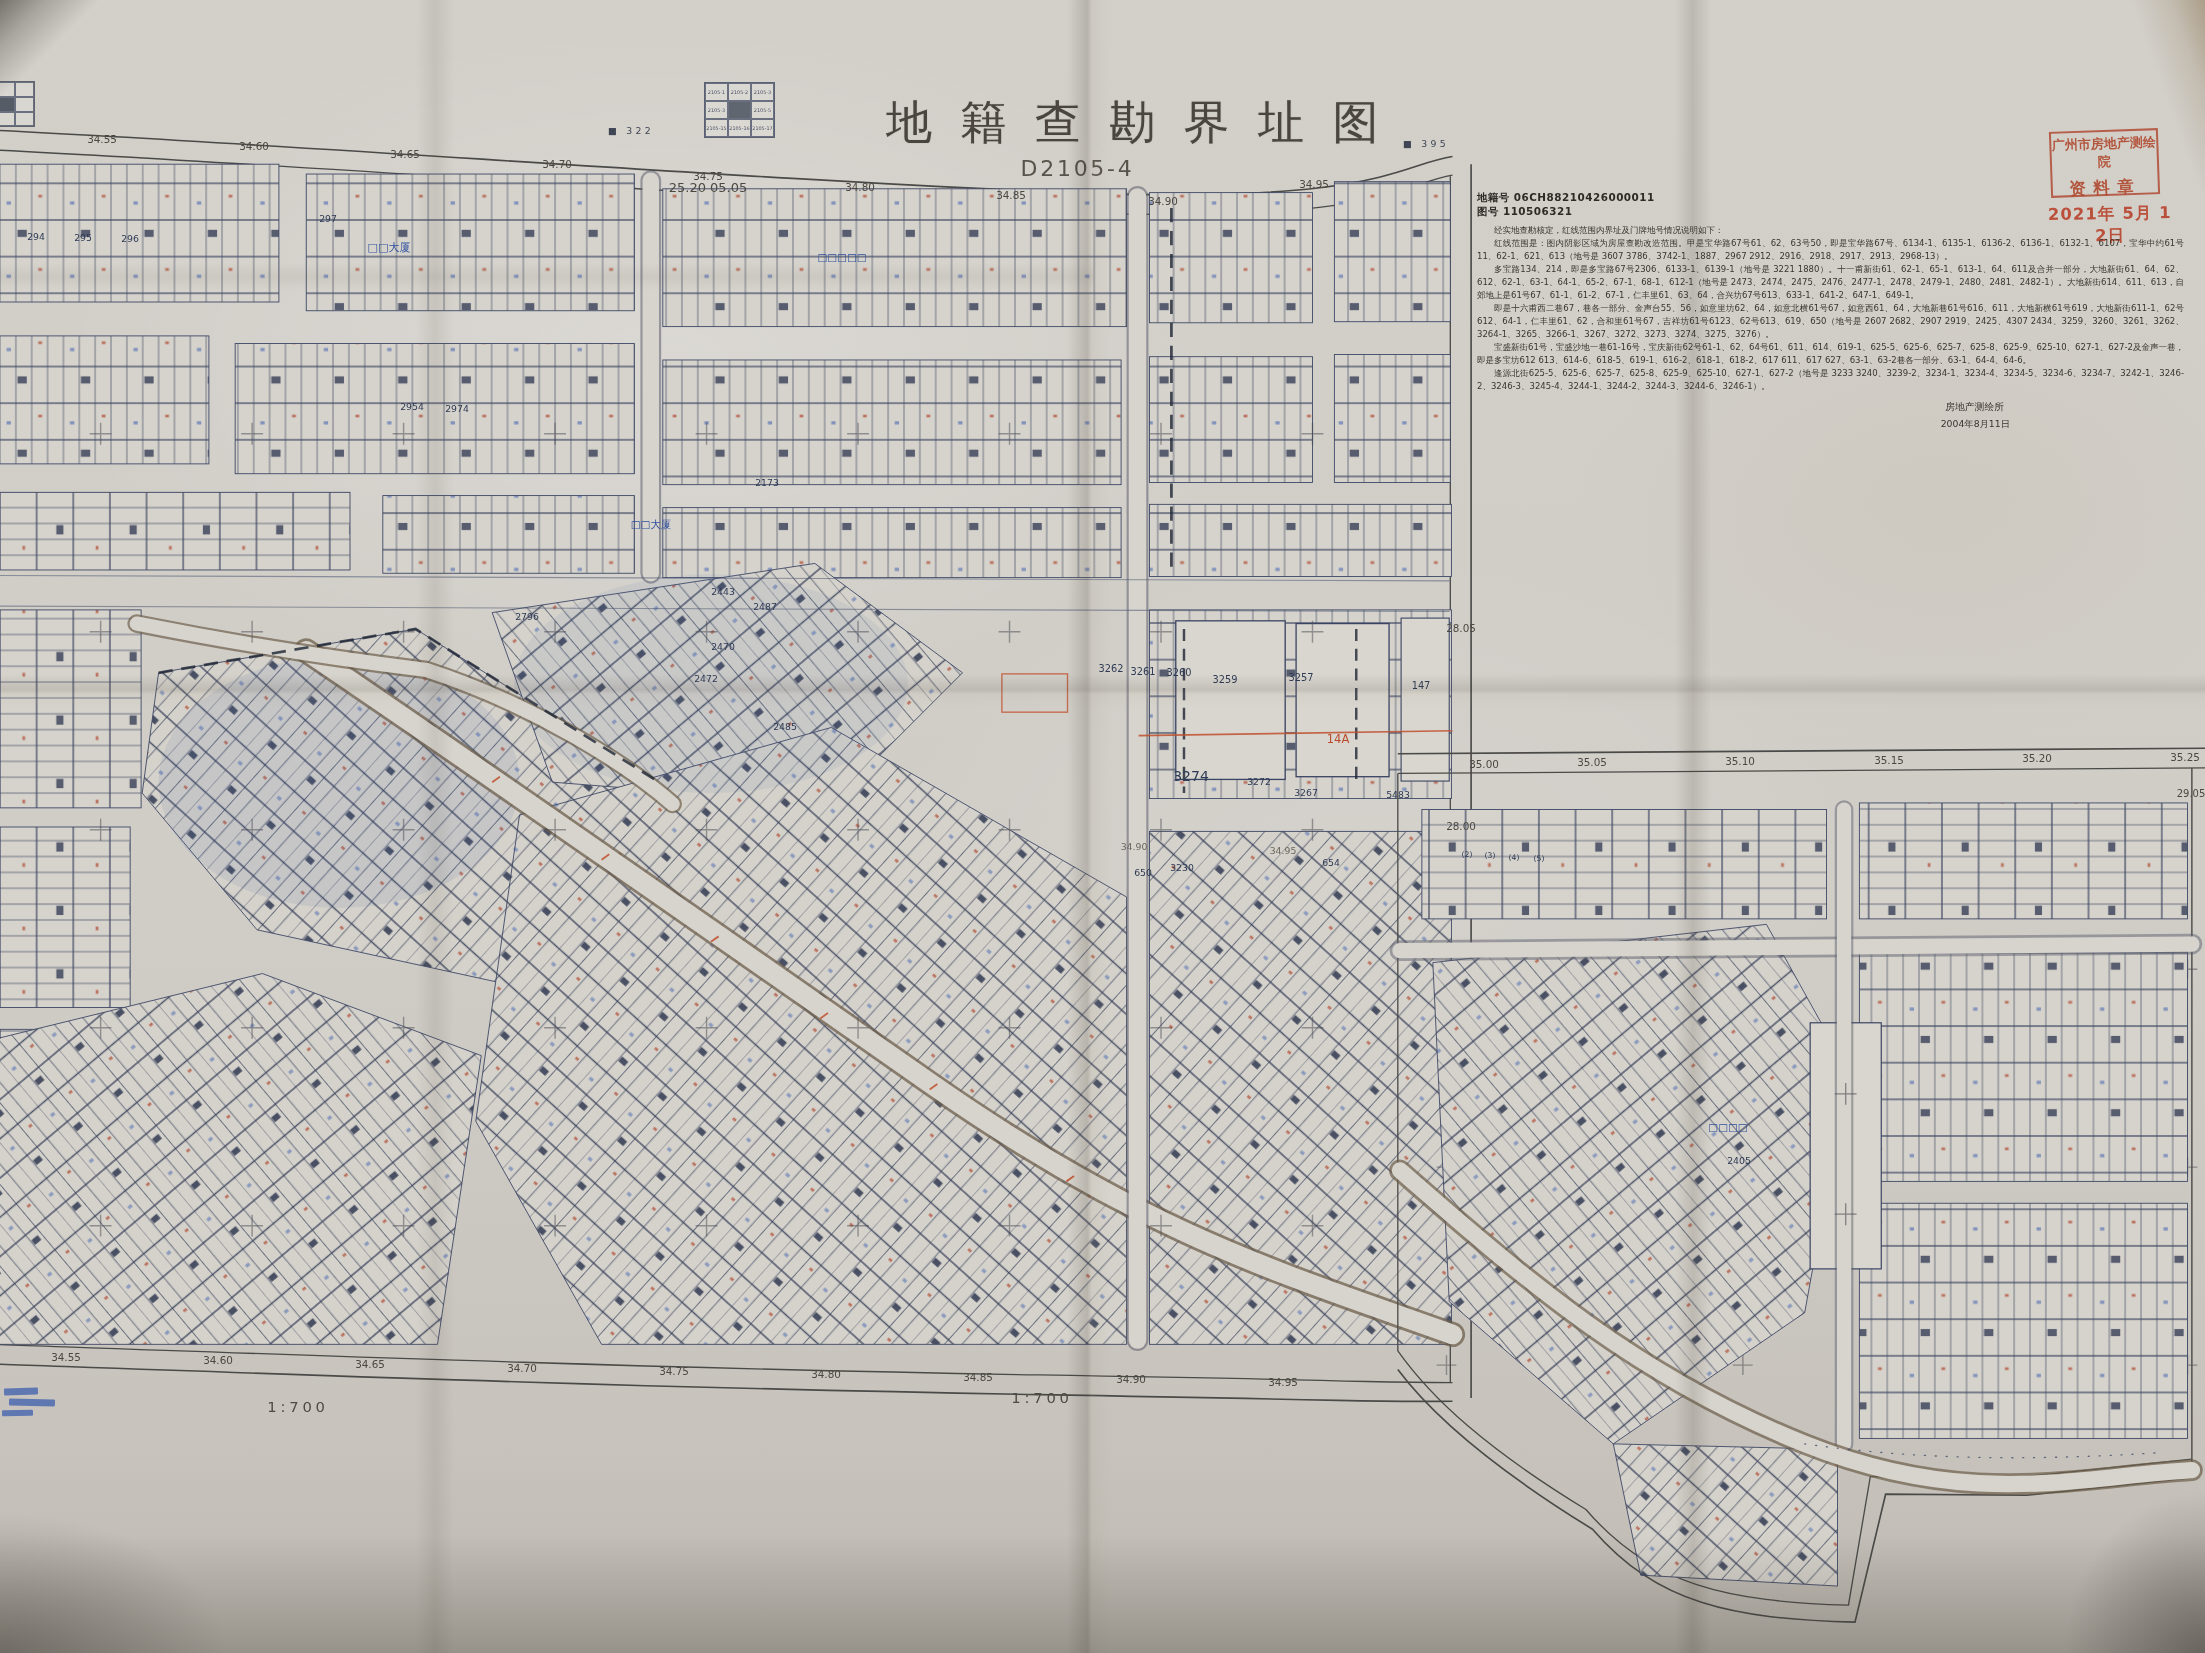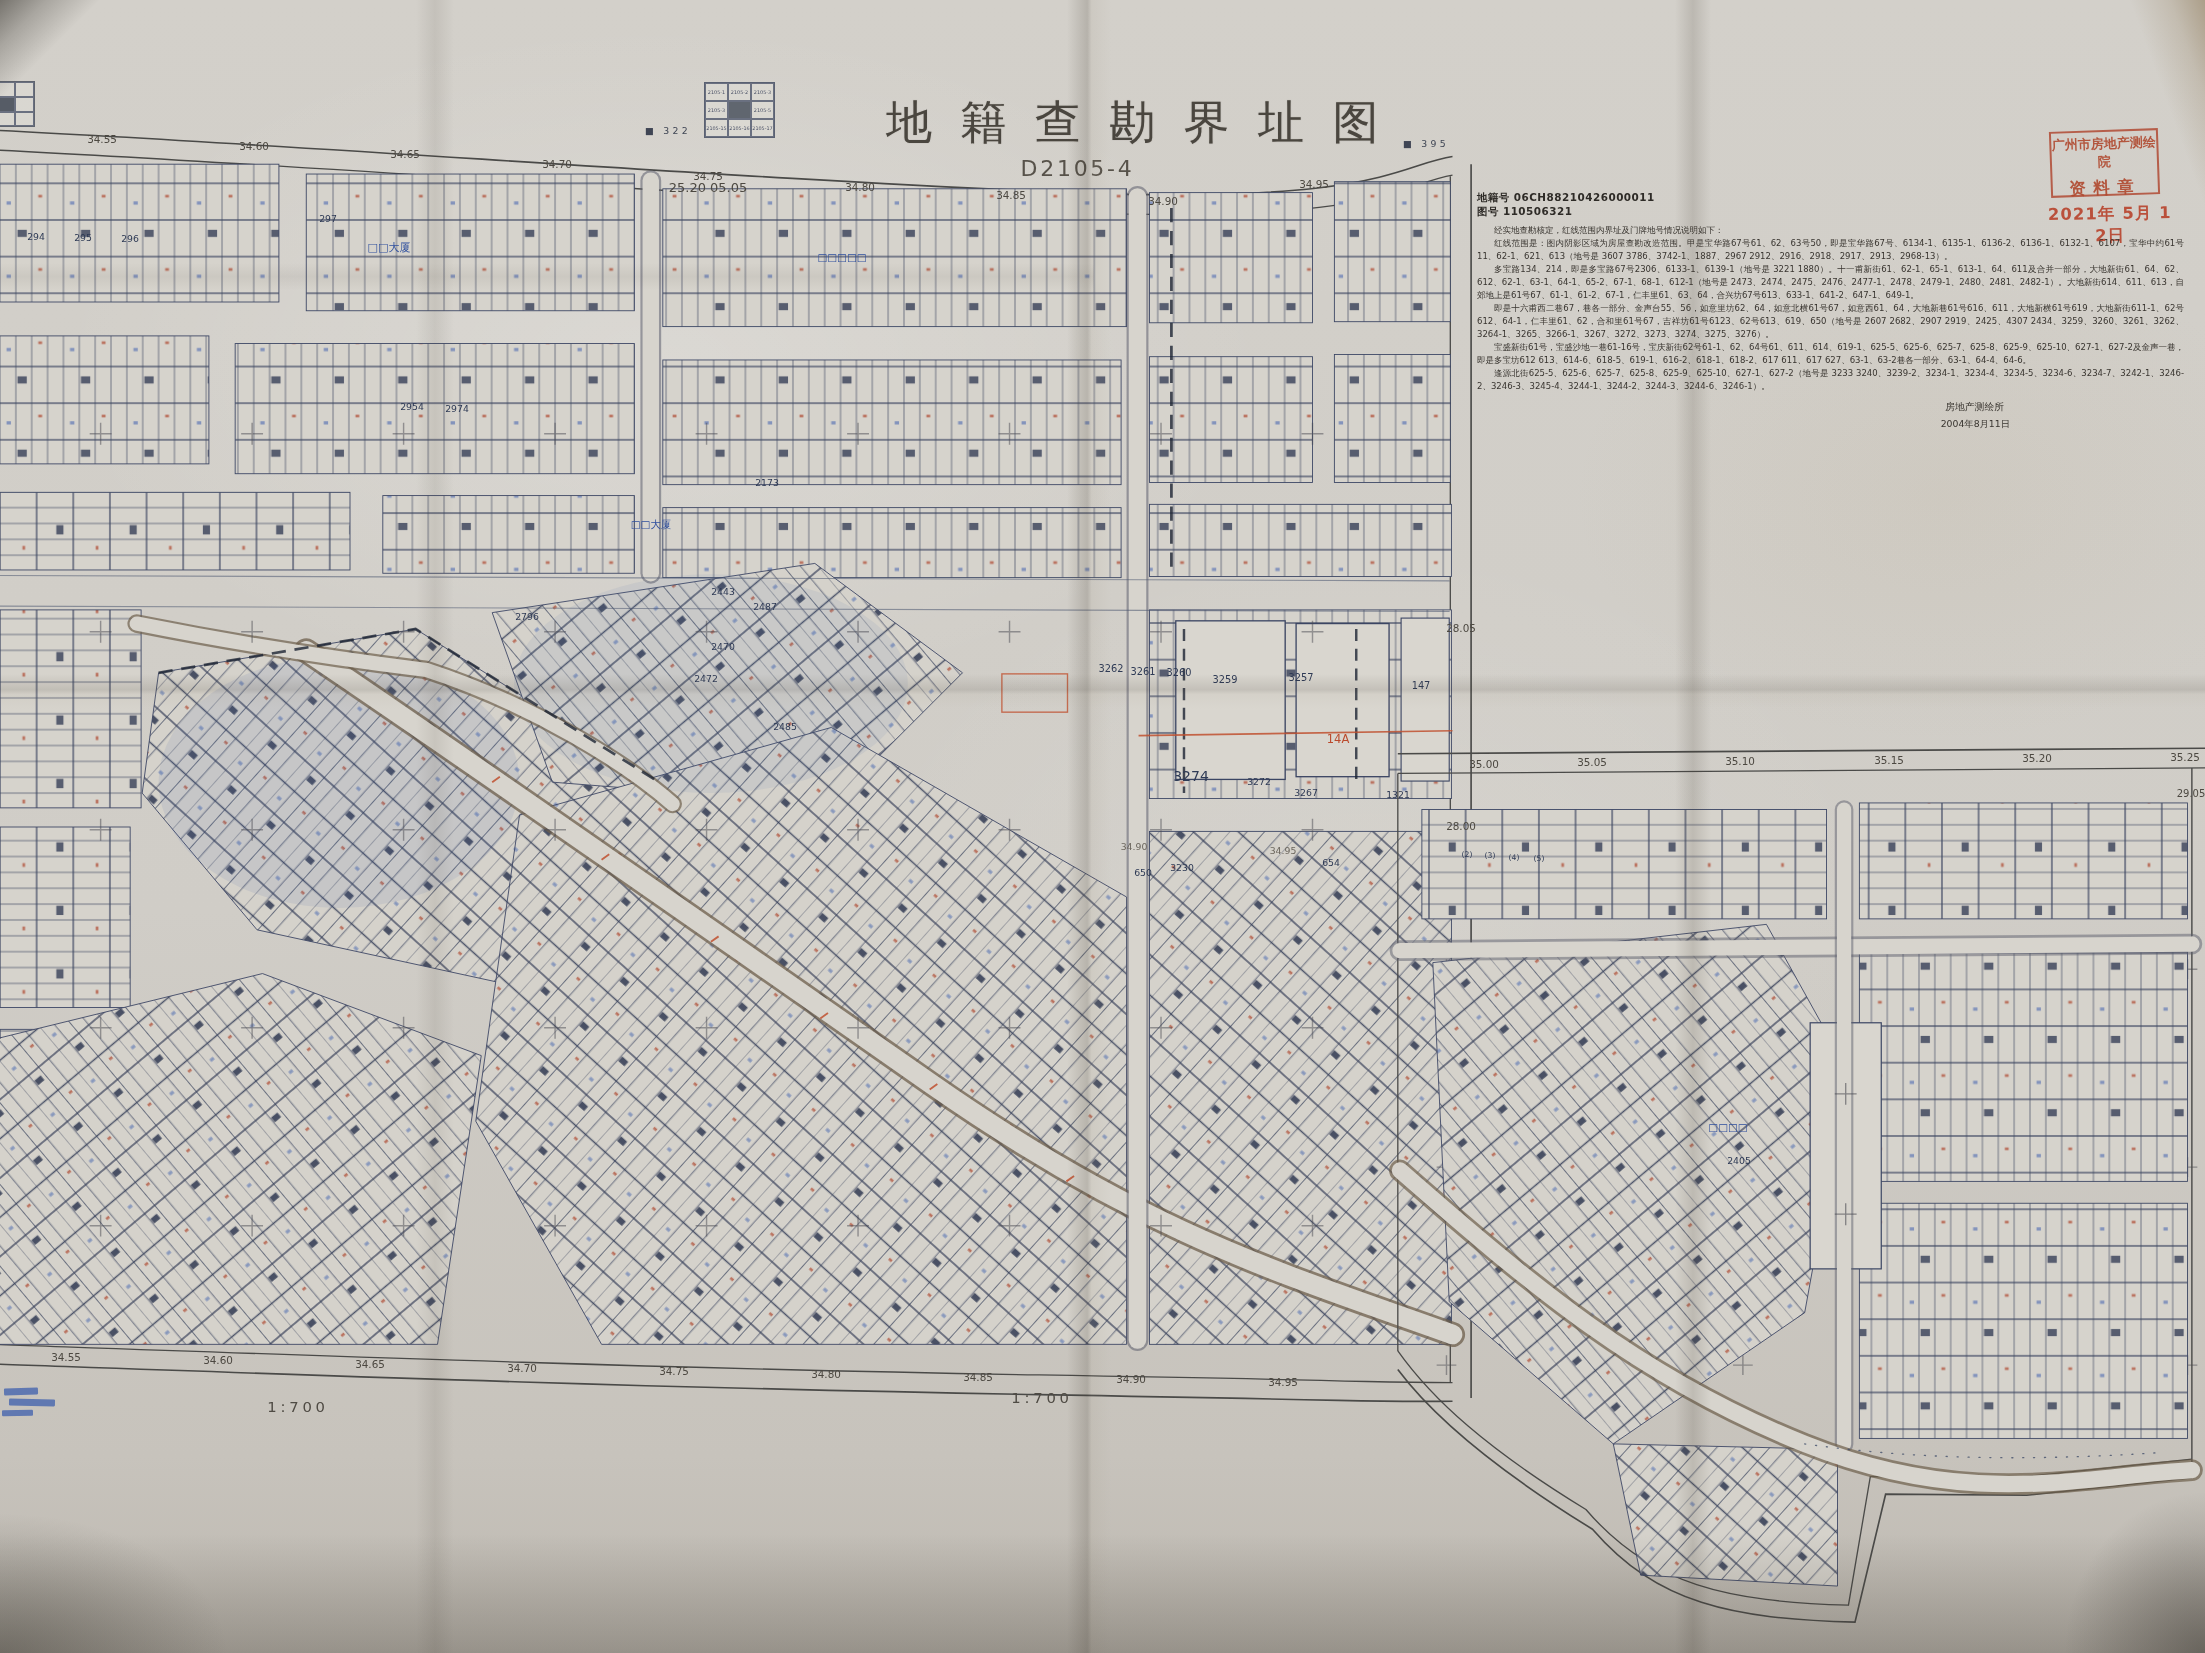--- a/index.html
+++ b/index.html
@@ -67,21 +67,21 @@
     grid-template-columns:repeat(3,23px);grid-auto-rows:18px;border:1.1px solid #5a6172;}
   #sheet-index .cell{border:0.5px solid #6a7080;font-size:4.9px;color:#4a5166;
     display:flex;align-items:center;justify-content:center;overflow:hidden;background:rgba(230,228,222,.35);}
   #sheet-index .cell.current{background:#60666f;}
   #corner-index{position:absolute;left:-4.4px;top:81px;display:grid;
     grid-template-columns:repeat(2,18.6px);grid-auto-rows:14.8px;border:1.1px solid #5f646f;}
   #corner-index .cell{border:0.5px solid #6a7080;font-size:4.4px;color:#4a5166;
     display:flex;align-items:center;justify-content:center;background:rgba(228,226,220,.4);}
   #corner-index .cell.current{background:#565c66;}
   .marking{position:absolute;font-size:9.3px;color:#3f4554;letter-spacing:3.3px;}
-  #marking-left{left:645px;top:125px;}
+  #marking-left{left:608px;top:125px;}
   #marking-right{left:1403px;top:138px;}
 
   
   #notes{position:absolute;left:1477px;top:190px;width:707px;color:#38342f;}
   #notes .code{font-size:10.4px;font-weight:bold;letter-spacing:0.5px;line-height:14.2px;color:#2e2b27;}
   #notes .paras{margin-top:5.5px;font-size:8.5px;line-height:13px;text-align:justify;}
   #notes .paras p{margin:0;text-indent:2em;}
   #notes .sign{margin-top:7.7px;text-align:right;padding-right:180px;font-size:9.8px;}
   #notes .sign-date{text-align:right;padding-right:174px;font-size:9.3px;margin-top:4.4px;}
 
@@ -339,21 +339,21 @@
     <span class="lbl blue" style="left: 651px; top: 525px; font-size: 10.4px;">□□大厦</span>
     <span class="lbl ink" style="left: 1111px; top: 668px; font-size: 9.8px;">3262</span>
     <span class="lbl ink" style="left: 1143px; top: 671px; font-size: 9.8px;">3261</span>
     <span class="lbl ink" style="left: 1179px; top: 672px; font-size: 9.8px;">3260</span>
     <span class="lbl ink" style="left: 1225px; top: 679px; font-size: 9.8px;">3259</span>
     <span class="lbl ink" style="left: 1301px; top: 677px; font-size: 9.8px;">3257</span>
     <span class="lbl ink" style="left: 1421px; top: 685px; font-size: 9.8px;">147</span>
     <span class="lbl ink" style="left: 1191px; top: 776px; font-size: 14px;">3274</span>
     <span class="lbl ink" style="left: 1259px; top: 781px; font-size: 9.3px;">3272</span>
     <span class="lbl ink" style="left: 1306px; top: 792px; font-size: 9.3px;">3267</span>
-    <span class="lbl ink" style="left: 1398px; top: 794px; font-size: 9.3px;">1321</span>
+    <span class="lbl ink" style="left: 1398px; top: 794px; font-size: 9.3px;">5483</span>
     <span class="lbl ink" style="left: 1182px; top: 867px; font-size: 9.3px;">3230</span>
     <span class="lbl ink" style="left: 1143px; top: 872px; font-size: 9.3px;">650</span>
     <span class="lbl ink" style="left: 1300px; top: 862px; font-size: 9.3px; margin-left: 31px;">654</span>
     <span class="lbl gray" style="left: 1134px; top: 846px; font-size: 9.3px;">34.90</span>
     <span class="lbl gray" style="left: 1283px; top: 850px; font-size: 9.3px;">34.95</span>
     <span class="lbl red" style="left: 1338px; top: 739px; font-size: 11.5px;">14A</span>
     <span class="lbl ink" style="left: 1467px; top: 854px; font-size: 7.7px;">(2)</span>
     <span class="lbl ink" style="left: 1490px; top: 855px; font-size: 7.7px;">(3)</span>
     <span class="lbl ink" style="left: 1514px; top: 857px; font-size: 7.7px;">(4)</span>
     <span class="lbl ink" style="left: 1539px; top: 858px; font-size: 7.7px;">(5)</span>

